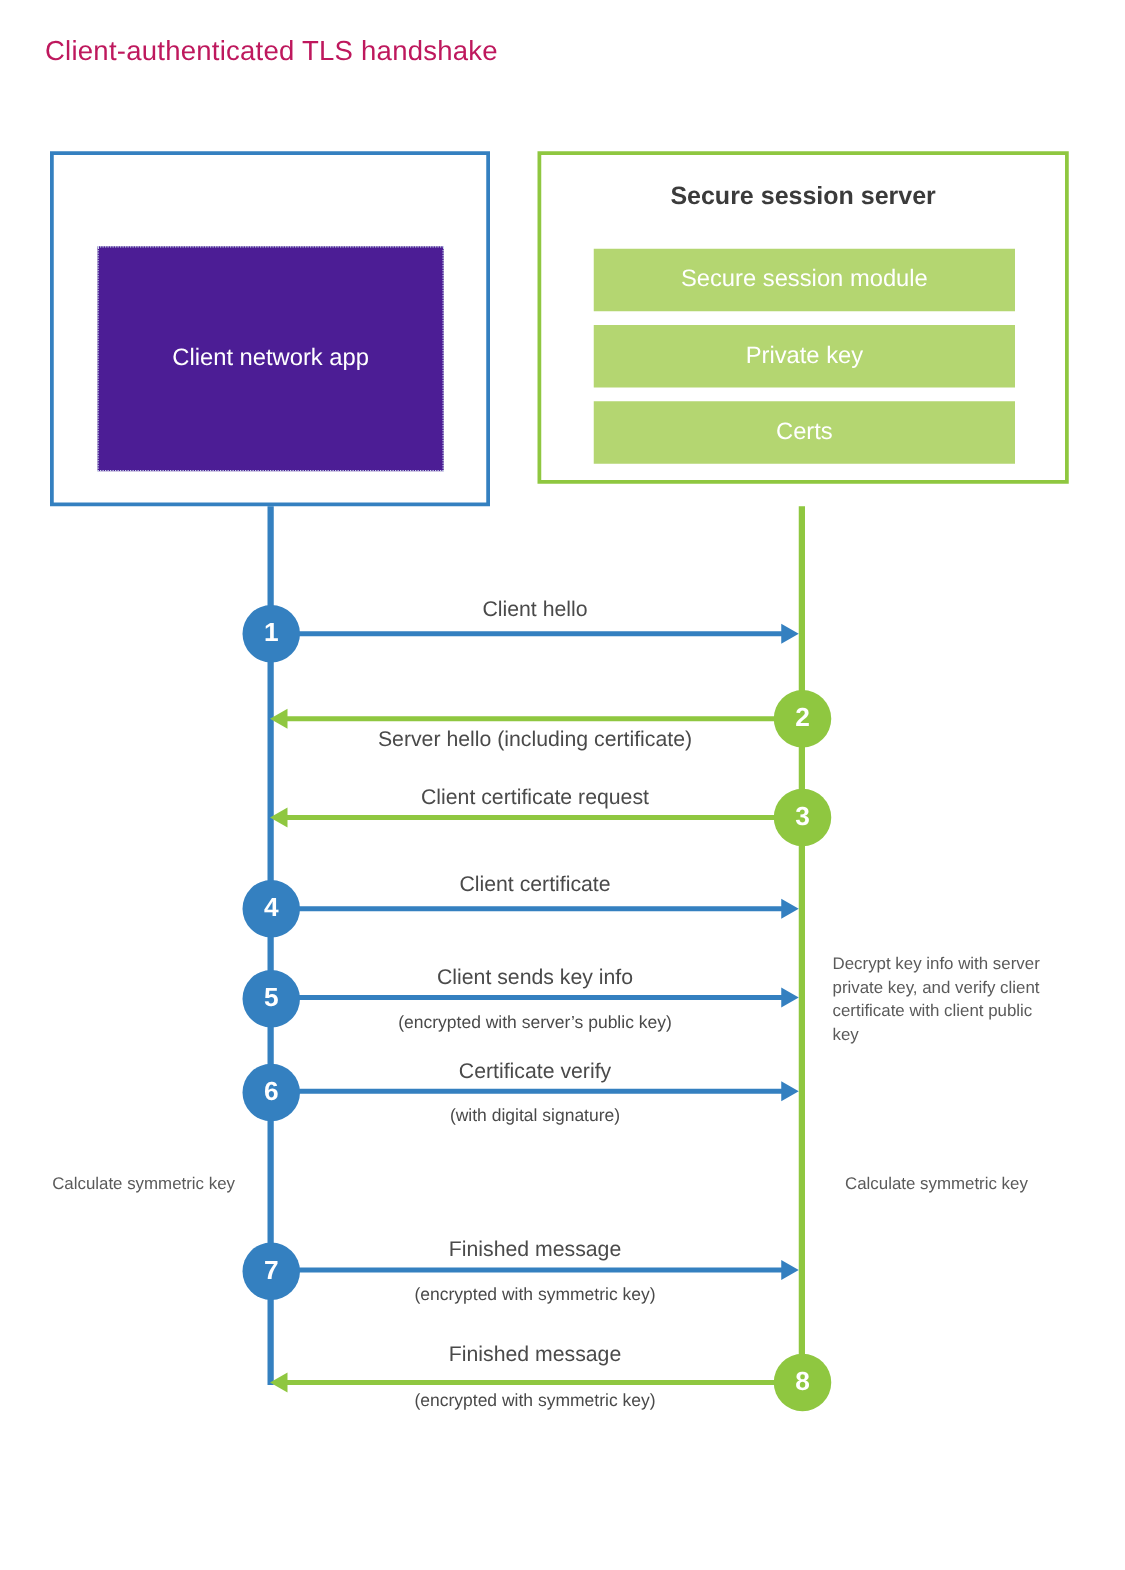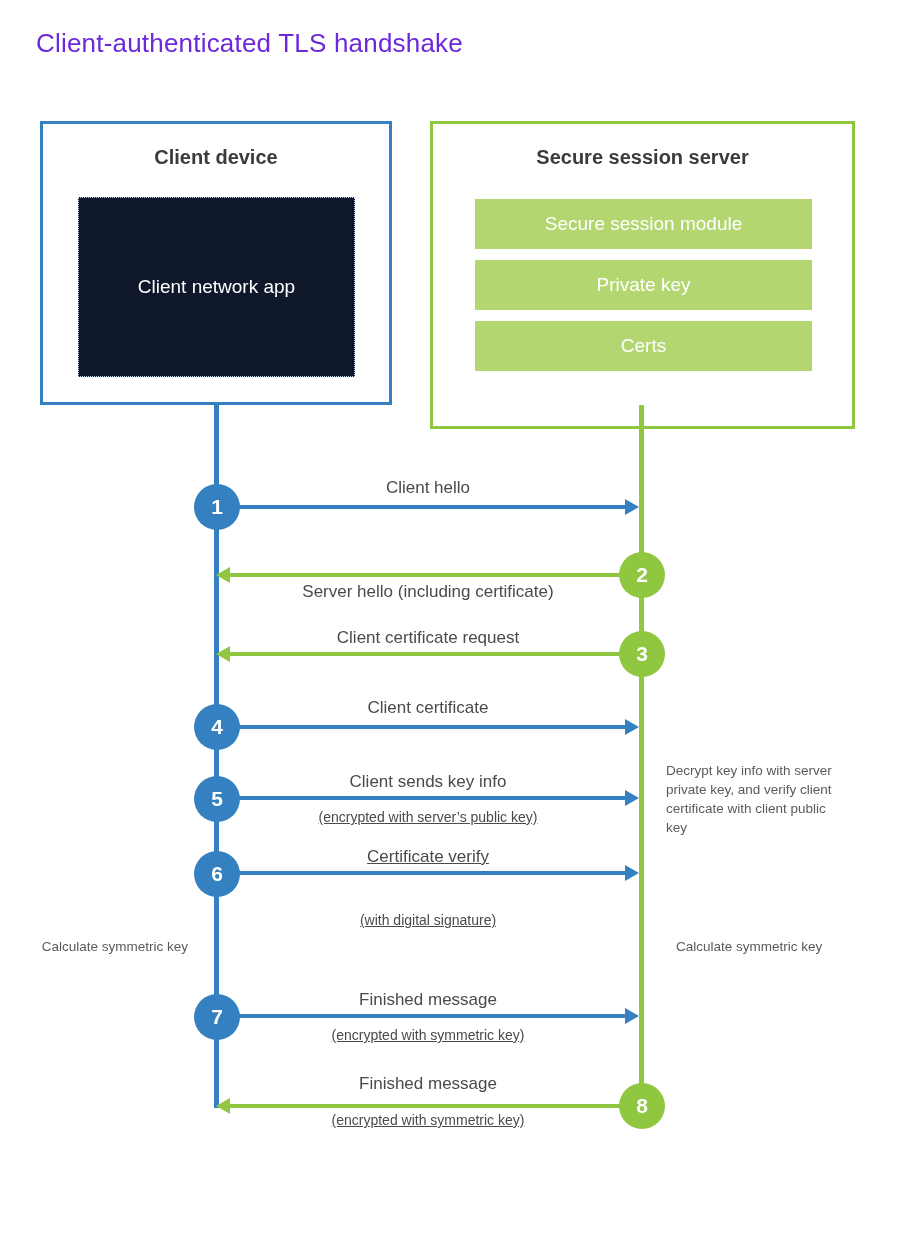--- a/index.html
+++ b/index.html
@@ -11,56 +11,56 @@
     width: 900px; height: 1256px;
     position: relative;
     font-family: "Liberation Sans", sans-serif;
     overflow: hidden;
   }
 
   
   #diagram-title {
     position: absolute;
     left: 36px; top: 28px;
-    font-size: 26px;
+    font-size: 22px;
     font-weight: 400;
-    color: #6d28d9;
+    color: #be185d;
     letter-spacing: 0.2px;
     white-space: nowrap;
   }
 
   
   .actor-box {
     position: absolute;
     background: #ffffff;
   }
   #client-device-box {
     left: 40px; top: 121px;
     width: 352px; height: 284px;
     border: 3px solid #3480c0;
   }
   #server-box {
     left: 430px; top: 121px;
-    width: 425px; height: 308px;
+    width: 425px; height: 266px;
     border: 3px solid #8fc740;
   }
   .actor-title {
     text-align: center;
     font-size: 20px;
     font-weight: bold;
     color: #3b3b3b;
     margin-top: 22px;
   }
 
   
   #client-network-app {
     position: absolute;
     left: 35px; top: 73px;
     width: 277px; height: 105px;
-    background: #0f172a;
+    background: #4c1d95;
     border: 1px dotted #c9d9ec;
     color: #ffffff;
     font-size: 19px;
     display: flex;
     align-items: center;
     justify-content: center;
     text-align: center;
     line-height: 1.25;
     padding: 0 10px;
     min-height: 180px;
@@ -148,42 +148,40 @@
     white-space: nowrap;
     z-index: 4;
   }
   .msg-sub {
     position: absolute;
     text-align: center;
     color: #4a4a4a;
     font-size: 14px;
     white-space: nowrap;
     z-index: 4;
-    text-decoration: underline;
   }
 
   
   .side-note {
     position: absolute;
     color: #5a5a5a;
     font-size: 13.5px;
     line-height: 1.42;
     white-space: pre-line;
   }
   #note-decrypt { left: 666px; top: 761px; width: 170px; text-align: left; }
   #note-calc-client { left: 40px; top: 937px; width: 148px; text-align: right; }
   #note-calc-server { left: 676px; top: 937px; width: 160px; text-align: left; }
 </style>
 </head>
 <body>
 
 <div id="diagram-title">Client-authenticated TLS handshake</div>
 
 <div class="actor-box" id="client-device-box">
-  <div class="actor-title">Client device</div>
   <div id="client-network-app">Client network app</div>
 </div>
 
 <div class="actor-box" id="server-box">
   <div class="actor-title">Secure session server</div>
   <div id="server-components">
     <div class="server-bar">Secure session module</div>
     <div class="server-bar">Private key</div>
     <div class="server-bar">Certs</div>
   </div>
@@ -216,25 +214,25 @@
   </div>
 <div class="step-circle blue" style="left:194px; top:704px;">4</div>
 
 <div class="msg-label" style="left:217px; top:772px; width:422px;">Client sends key info</div>
 <div class="arrow blue to-right" style="left:217px; top:796px; width:409px;">
     <span class="head"></span>
   </div>
 <div class="msg-sub" style="left:217px; top:809px; width:422px;">(encrypted with server’s public key)</div>
 <div class="step-circle blue" style="left:194px; top:776px;">5</div>
 
-<div class="msg-label" style="left:217px; top:847px; width:422px;text-decoration:underline;">Certificate verify</div>
+<div class="msg-label" style="left:217px; top:847px; width:422px;">Certificate verify</div>
 <div class="arrow blue to-right" style="left:217px; top:871px; width:409px;">
     <span class="head"></span>
   </div>
-<div class="msg-sub" style="left:217px; top:912px; width:422px;">(with digital signature)</div>
+<div class="msg-sub" style="left:217px; top:884px; width:422px;">(with digital signature)</div>
 <div class="step-circle blue" style="left:194px; top:851px;">6</div>
 
 <div class="msg-label" style="left:217px; top:990px; width:422px;">Finished message</div>
 <div class="arrow blue to-right" style="left:217px; top:1014px; width:409px;">
     <span class="head"></span>
   </div>
 <div class="msg-sub" style="left:217px; top:1027px; width:422px;">(encrypted with symmetric key)</div>
 <div class="step-circle blue" style="left:194px; top:994px;">7</div>
 
 <div class="msg-label" style="left:217px; top:1074px; width:422px;">Finished message</div>

